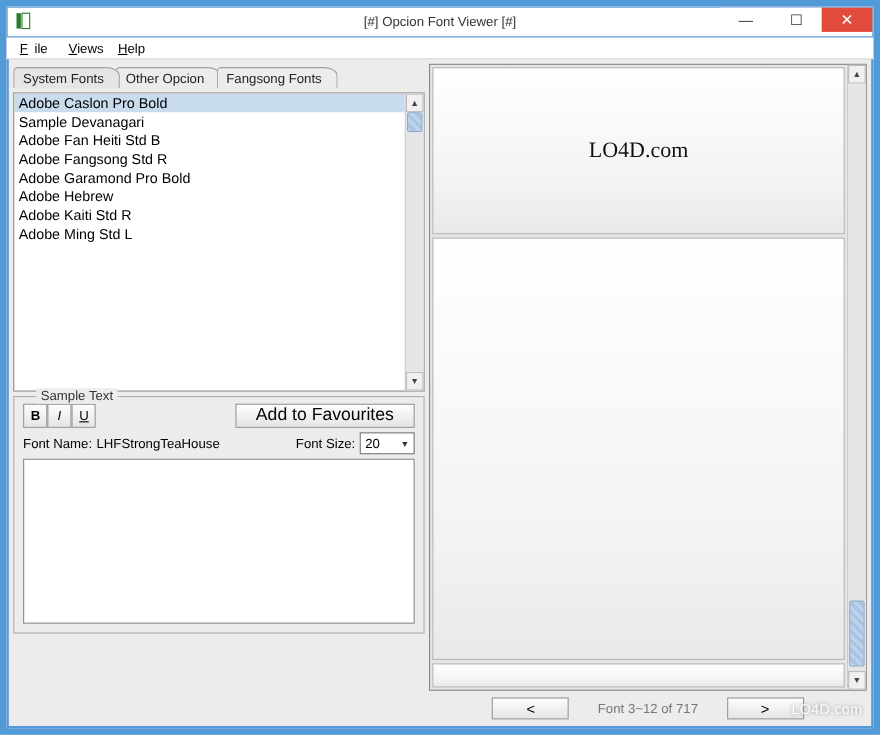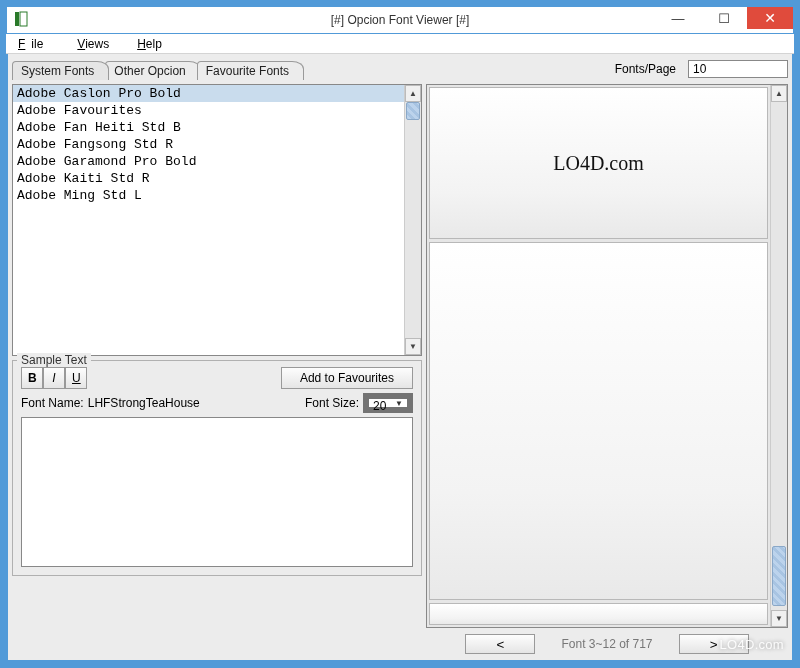--- a/index.html
+++ b/index.html
@@ -55,39 +55,39 @@
   }
   .win-btn.close {
     background: #e04b3c;
     color: #fff;
     font-size: 14px;
   }
   .menubar {
     background: #fff;
     height: 20px;
     display: flex;
-    gap: 16px;
+    gap: 1px;
     padding: 2px 6px;
     border-bottom: 1px solid #d4d4d4;
   }
   .menubar span { padding: 1px 6px; }
   .menubar span u { text-decoration: underline; }
   .client {
     flex: 1;
     background: #ececec;
     border: 2px solid #519ad8;
     border-top: none;
     display: flex;
     padding: 4px;
     gap: 4px;
   }
   .left-col {
     display: flex;
     flex-direction: column;
-    width: 410px;
+    width: 374px;
     gap: 4px;
   }
   .tabs-row {
     display: flex;
     height: 22px;
     align-items: flex-end;
   }
   .tab {
     background: #ececec;
     border: 1px solid #9a9a9a;
@@ -112,21 +112,20 @@
   }
   .list-items {
     flex: 1;
     overflow: hidden;
   }
   .list-item {
     padding: 1px 4px;
     font-size: 13px;
     color: #000;
     white-space: nowrap;
-    font-family: Liberation Mono, monospace;
   }
   .list-item.selected {
     background: #c9dced;
   }
   .scrollbar-v {
     width: 17px;
     background: #e9e9e9;
     display: flex;
     flex-direction: column;
     border-left: 1px solid #ccc;
@@ -147,21 +146,21 @@
     border-radius: 2px;
   }
   .fieldset {
     border: 1px solid #b0b0b0;
     padding: 6px 8px 8px 8px;
     position: relative;
     background: #ececec;
   }
   .fieldset .legend {
     position: absolute;
-    top: -8px; left: 4px;
+    top: -8px; left: 20px;
     background: #ececec;
     padding: 0 4px;
     color: #333;
     font-size: 12px;
   }
   .row { display: flex; align-items: center; gap: 4px; margin-bottom: 4px; }
   .biu {
     display: flex; gap: 0px;
   }
   .biu button {
@@ -174,29 +173,30 @@
   }
   .biu button.b { font-weight: bold; }
   .biu button.i { font-style: italic; }
   .biu button.u { text-decoration: underline; }
   .fav-btn {
     height: 22px;
     border: 1px solid #999;
     background: linear-gradient(#fdfdfd,#e5e5e5);
     padding: 0 18px;
     font-family: inherit;
-    font-size: 12px;
+    font-size: 16px;
     cursor: pointer;
     margin-left: auto;
   }
   .combo {
     height: 20px;
-    border: 6px solid #737373;
-    background: #fff;
-    display: flex;
+    border: 1px solid #737373;
+    background: #fff;
+    display: flex;
+    align-items: center;
     padding: 0 4px;
     min-width: 50px;
     justify-content: space-between;
   }
   .combo .arrow { font-size: 8px; color: #333; }
   .sample-area {
     border: 1px solid #888;
     background: #fff;
     height: 150px;
   }
@@ -302,30 +302,31 @@
     <span><u>H</u>elp</span>
   </div>
 
   <div class="client">
 
     <div class="left-col">
 
       <div class="tabs-row">
         <div class="tab active">System Fonts</div>
         <div class="tab">Other Opcion</div>
-        <div class="tab">Favourite Fonts</div>
+        <div class="tab">Fangsong Fonts</div>
       </div>
 
       <div class="listbox">
         <div class="list-items">
           <div class="list-item selected">Adobe Caslon Pro Bold</div>
-          <div class="list-item">Adobe Favourites</div>
+          <div class="list-item">Sample Devanagari</div>
           <div class="list-item">Adobe Fan Heiti Std B</div>
           <div class="list-item">Adobe Fangsong Std R</div>
           <div class="list-item">Adobe Garamond Pro Bold</div>
+          <div class="list-item">Adobe Hebrew</div>
           <div class="list-item">Adobe Kaiti Std R</div>
           <div class="list-item">Adobe Ming Std L</div>
         </div>
         <div class="scrollbar-v">
           <div class="sb-btn">▲</div>
           <div class="sb-track">
             <div class="sb-thumb" style="top:0; height:18px;"></div>
           </div>
           <div class="sb-btn">▼</div>
         </div>
@@ -350,24 +351,20 @@
             <span class="arrow">▼</span>
           </div>
         </div>
         <div class="sample-area"></div>
       </div>
 
     </div>
 
     <div class="right-col">
 
-      <div class="top-right-row">
-        <span class="lbl">Fonts/Page</span>
-        <input class="fppage-input" value="10" style="">
-      </div>
 
       <div class="preview-stack">
         <div class="preview-inner">
           <div class="preview-card big">LO4D.com</div>
           <div class="preview-card rest"></div>
           <div class="preview-card small"></div>
         </div>
         <div class="scrollbar-v">
           <div class="sb-btn">▲</div>
           <div class="sb-track">

